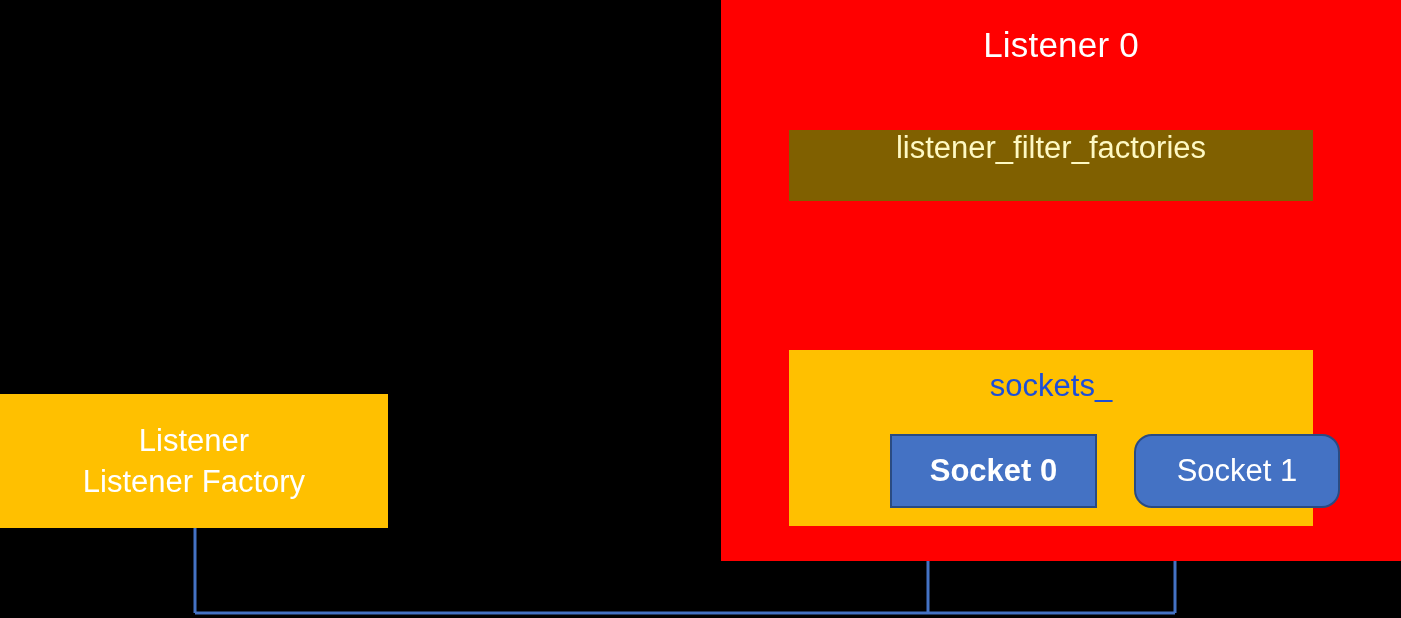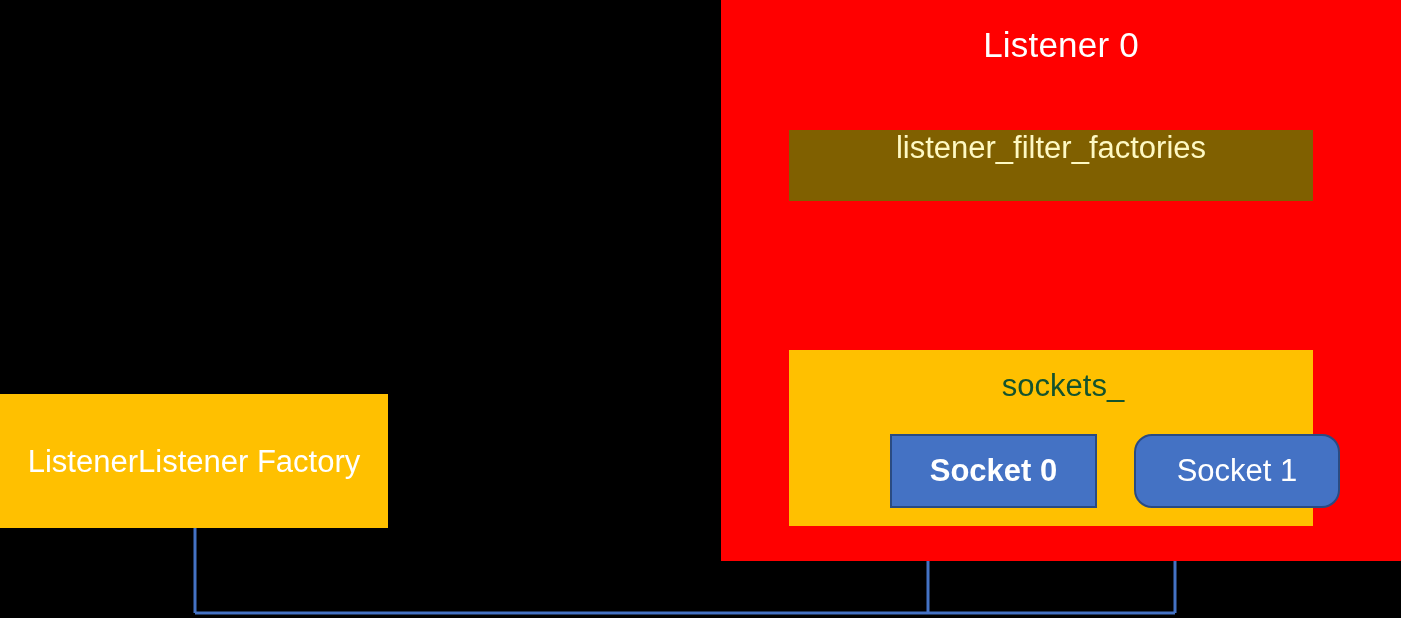--- a/index.html
+++ b/index.html
@@ -75,25 +75,25 @@
     position: absolute;
     left: 68px;
     top: 350px;
     width: 524px;
     height: 176px;
     background: #FFC000;
   }
 
   .sockets-label {
     position: absolute;
-    left: 12px;
+    left: 0;
     top: 18px;
     width: 100%;
     text-align: center;
-    color: #14532d;
+    color: #1d4ed8;
     font-size: 31px;
     line-height: 36px;
     white-space: nowrap;
   }
 
   .socket {
     position: absolute;
     top: 84px;           
     height: 74px;
     background: #4472C4;
@@ -115,20 +115,21 @@
     left: 0px;
     top: 394px;
     width: 388px;
     height: 134px;
     background: #FFC000;
     color: #FFFFFF;
     font-size: 31px;
     line-height: 41px;
     text-align: center;
     display: flex;
+    flex-direction: column;
     align-items: center;
     justify-content: center;
   }
 
   .factory-line { white-space: nowrap; }
 </style>
 </head>
 <body>
 
 <div id="canvas">

